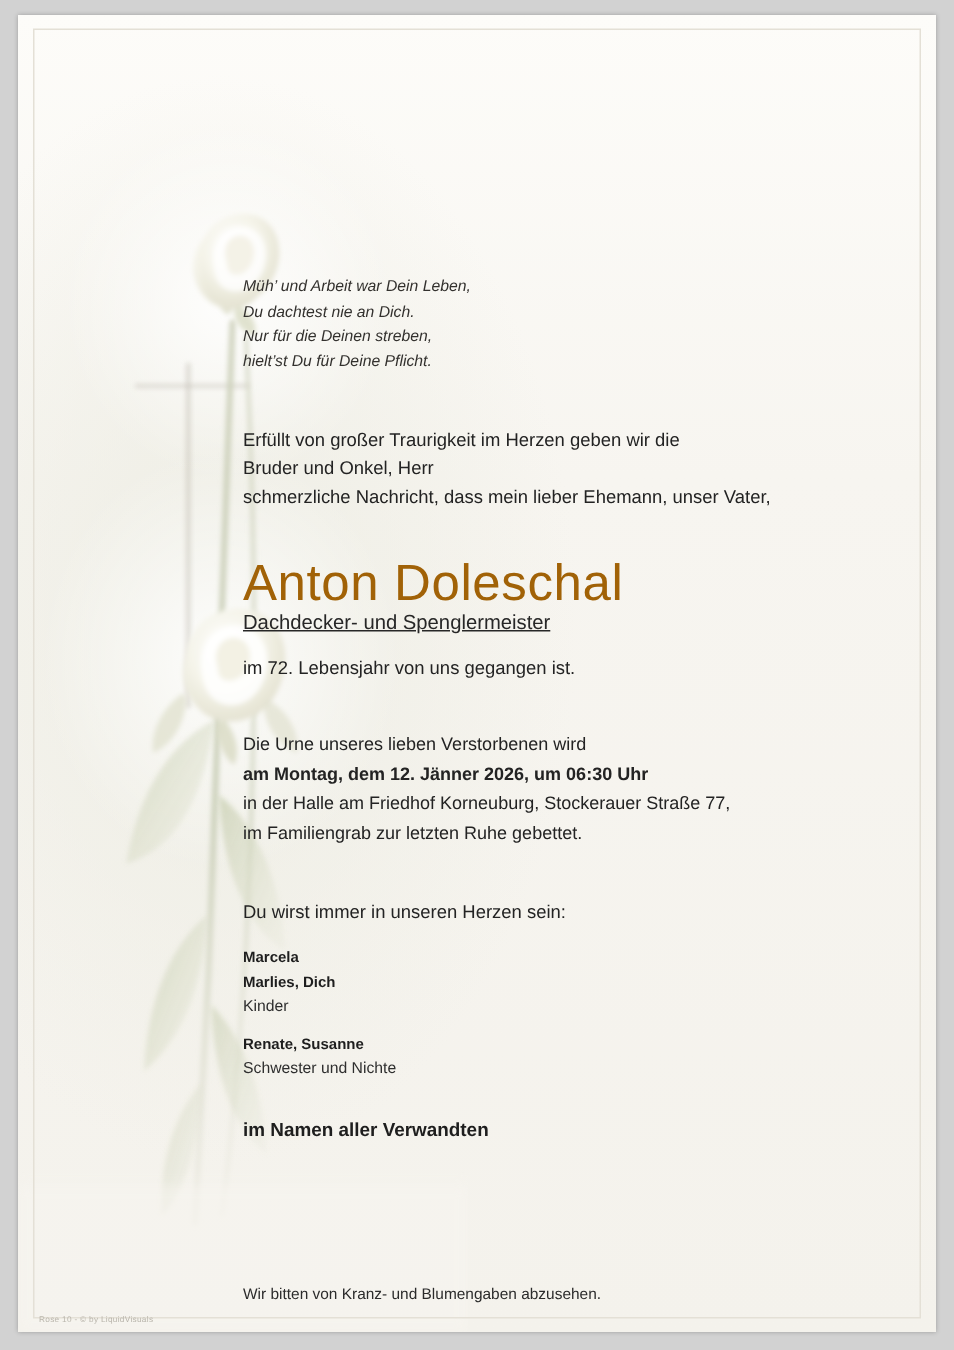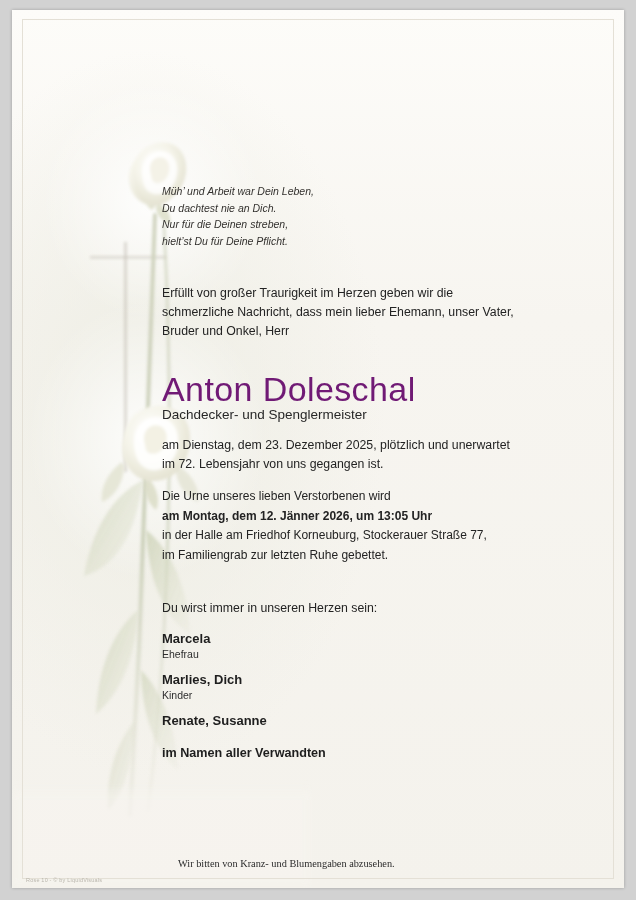--- a/index.html
+++ b/index.html
@@ -91,31 +91,32 @@
     line-height: 19px;
     color: #232323;
   }
   .name {
     position: absolute;
     top: 320px;
     left: 0;
     width: 420px;
     font-size: 34px;
     letter-spacing: 0.4px;
-    color: #701a75;
+    color: #a16207;
     font-weight: 400;
     font-family: "Liberation Sans", sans-serif;
   }
   .profession {
     position: absolute;
     top: 357px;
     left: 0;
     width: 420px;
     font-size: 13.5px;
     color: #272727;
+    text-decoration: underline;
   }
   .death-info {
     position: absolute;
     top: 386px;
     left: 0;
     width: 420px;
     font-size: 12.3px;
     line-height: 19px;
     color: #232323;
   }
@@ -139,21 +140,21 @@
     font-size: 12.3px;
     color: #232323;
   }
   .mourners {
     position: absolute;
     top: 580px;
     left: 0;
     width: 420px;
   }
   .mourner-name {
-    font-size: 13px;
+    font-size: 10px;
     font-weight: bold;
     color: #1e1e1e;
     line-height: 17px;
   }
   .mourner-rel {
     font-size: 10.5px;
     color: #2e2e2e;
     line-height: 15px;
     margin-bottom: 9px;
   }
@@ -162,25 +163,24 @@
     top: 696px;
     left: 0;
     width: 420px;
     font-size: 12.6px;
     font-weight: bold;
     color: #1e1e1e;
   }
   .request {
     position: absolute;
     top: 808px;
-    left: 16px;
+    left: 0;
     width: 420px;
     font-size: 10.3px;
     color: #2b2b2b;
-    font-family: Liberation Serif, serif;
   }
   .footer {
     position: absolute;
     top: 850px;
     left: 0;
     width: 420px;
     font-size: 9.6px;
     line-height: 14px;
     color: #2b2b2b;
   }
@@ -280,52 +280,51 @@
 
       <div class="verse">
         <div>Müh’ und Arbeit war Dein Leben,</div>
         <div>Du dachtest nie an Dich.</div>
         <div>Nur für die Deinen streben,</div>
         <div>hielt’st Du für Deine Pflicht.</div>
       </div>
 
       <div class="intro">
         <div>Erfüllt von großer Traurigkeit im Herzen geben wir die</div>
+        <div>Bruder und Onkel, Herr</div>
         <div>schmerzliche Nachricht, dass mein lieber Ehemann, unser Vater,</div>
-        <div>Bruder und Onkel, Herr</div>
       </div>
 
       <div class="name">Anton Doleschal</div>
       <div class="profession">Dachdecker- und Spenglermeister</div>
 
       <div class="death-info">
-        <div>am Dienstag, dem 23. Dezember 2025, plötzlich und unerwartet</div>
         <div>im 72. Lebensjahr von uns gegangen ist.</div>
       </div>
 
       <div class="funeral">
         <div>Die Urne unseres lieben Verstorbenen wird</div>
-        <div class="strong">am Montag, dem 12. Jänner 2026, um 13:05 Uhr</div>
+        <div class="strong">am Montag, dem 12. Jänner 2026, um 06:30 Uhr</div>
         <div>in der Halle am Friedhof Korneuburg, Stockerauer Straße 77,</div>
         <div>im Familiengrab zur letzten Ruhe gebettet.</div>
       </div>
 
       <div class="remember">Du wirst immer in unseren Herzen sein:</div>
 
       <div class="mourners">
         <div>
           <div class="mourner-name">Marcela</div>
-          <div class="mourner-rel">Ehefrau</div>
         </div>
         <div>
           <div class="mourner-name">Marlies, Dich</div>
           <div class="mourner-rel">Kinder</div>
         </div>
         <div>
           <div class="mourner-name">Renate, Susanne</div>
+          <div class="mourner-rel">Schwester und Nichte</div>
         </div>
       </div>
 
       <div class="relatives">im Namen aller Verwandten</div>
 
       <div class="request">Wir bitten von Kranz- und Blumengaben abzusehen.</div>
 
 
     </div>
 

